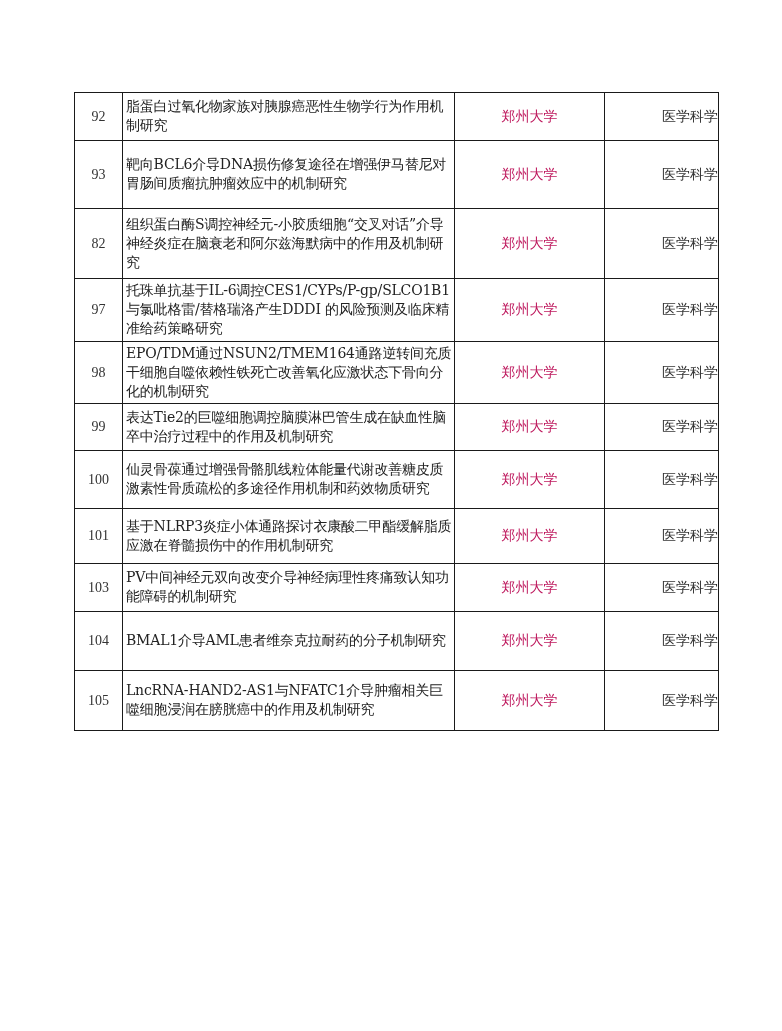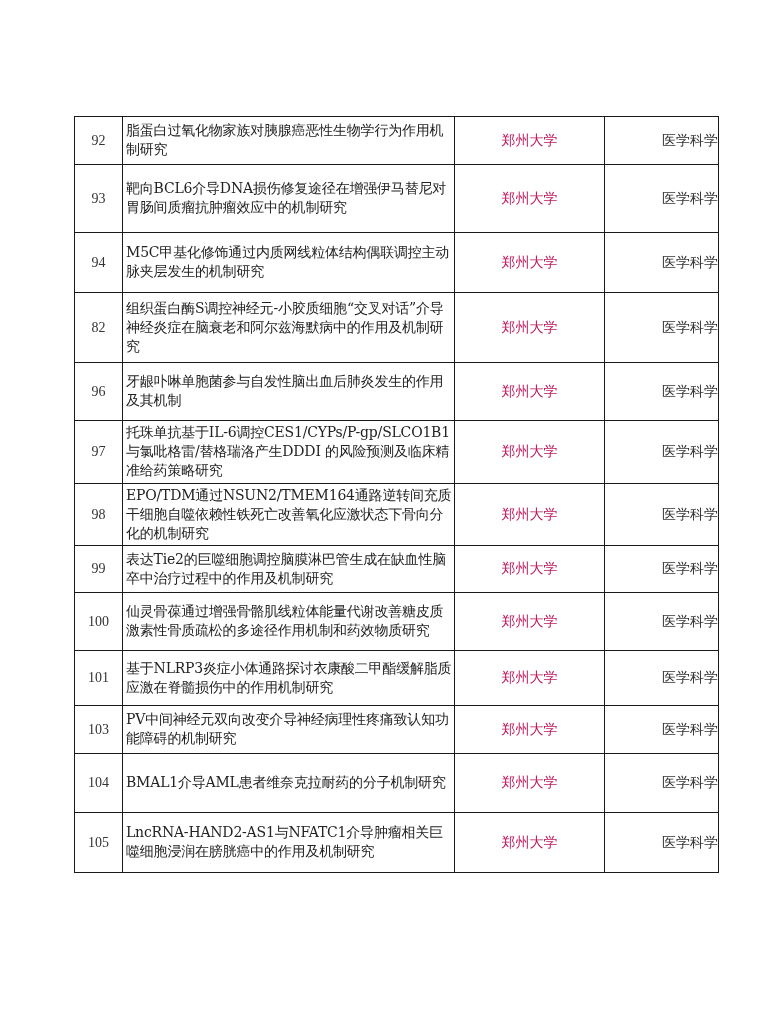--- a/index.html
+++ b/index.html
@@ -1,18 +1,18 @@
 <!DOCTYPE html>
 <html><head>
 <meta charset="utf-8">
 <style>
   html, body { margin: 0; padding: 0; background: #ffffff; }
   body { width: 782px; height: 1031px; position: relative; overflow: hidden;
          font-family: "DejaVu Serif", "Liberation Serif", serif; color: #222; }
-  table.grid { position: absolute; left: 74px; top: 116px; border-collapse: collapse;
+  table.grid { position: absolute; left: 74px; top: 92px; border-collapse: collapse;
                table-layout: fixed; width: 645px; border-radius: 11px; }
   table.grid td { border: 1.5px solid #1a1a1a; padding: 0; vertical-align: middle; overflow: hidden; }
   td.num { width: 47px; text-align: center; font-size: 14px; color: #333;
            font-family: "Liberation Serif", "DejaVu Serif", serif; }
   td.title { width: 331px; text-align: left; font-size: 14px; line-height: 19px;
              padding: 1px 2px 2px 3px !important; color: #222; letter-spacing: -0.2px; }
   td.unit { width: 149px; text-align: center; font-size: 14px; color: #be185d; }
   td.field { width: 113px; text-align: right; font-size: 14px; color: #333; }
 </style>
 </head>
@@ -31,35 +31,23 @@
       <td class="title">脂蛋白过氧化物家族对胰腺癌恶性生物学行为作用机制研究</td>
       <td class="unit">郑州大学</td>
       <td class="field">医学科学</td>
     </tr>
     <tr style="height:68px">
       <td class="num">93</td>
       <td class="title">靶向BCL6介导DNA损伤修复途径在增强伊马替尼对胃肠间质瘤抗肿瘤效应中的机制研究</td>
       <td class="unit">郑州大学</td>
       <td class="field">医学科学</td>
     </tr>
-    <tr style="height:60px">
-      <td class="num">94</td>
-      <td class="title">M5C甲基化修饰通过内质网线粒体结构偶联调控主动脉夹层发生的机制研究</td>
-      <td class="unit">郑州大学</td>
-      <td class="field">医学科学</td>
-    </tr>
     <tr style="height:70px">
       <td class="num">82</td>
       <td class="title">组织蛋白酶S调控神经元-小胶质细胞“交叉对话”介导神经炎症在脑衰老和阿尔兹海默病中的作用及机制研究</td>
-      <td class="unit">郑州大学</td>
-      <td class="field">医学科学</td>
-    </tr>
-    <tr style="height:58px">
-      <td class="num">96</td>
-      <td class="title">牙龈卟啉单胞菌参与自发性脑出血后肺炎发生的作用及其机制</td>
       <td class="unit">郑州大学</td>
       <td class="field">医学科学</td>
     </tr>
     <tr style="height:63px">
       <td class="num">97</td>
       <td class="title">托珠单抗基于IL-6调控CES1/CYPs/P-gp/SLCO1B1与氯吡格雷/替格瑞洛产生DDDI 的风险预测及临床精准给药策略研究</td>
       <td class="unit">郑州大学</td>
       <td class="field">医学科学</td>
     </tr>
     <tr style="height:62px">

